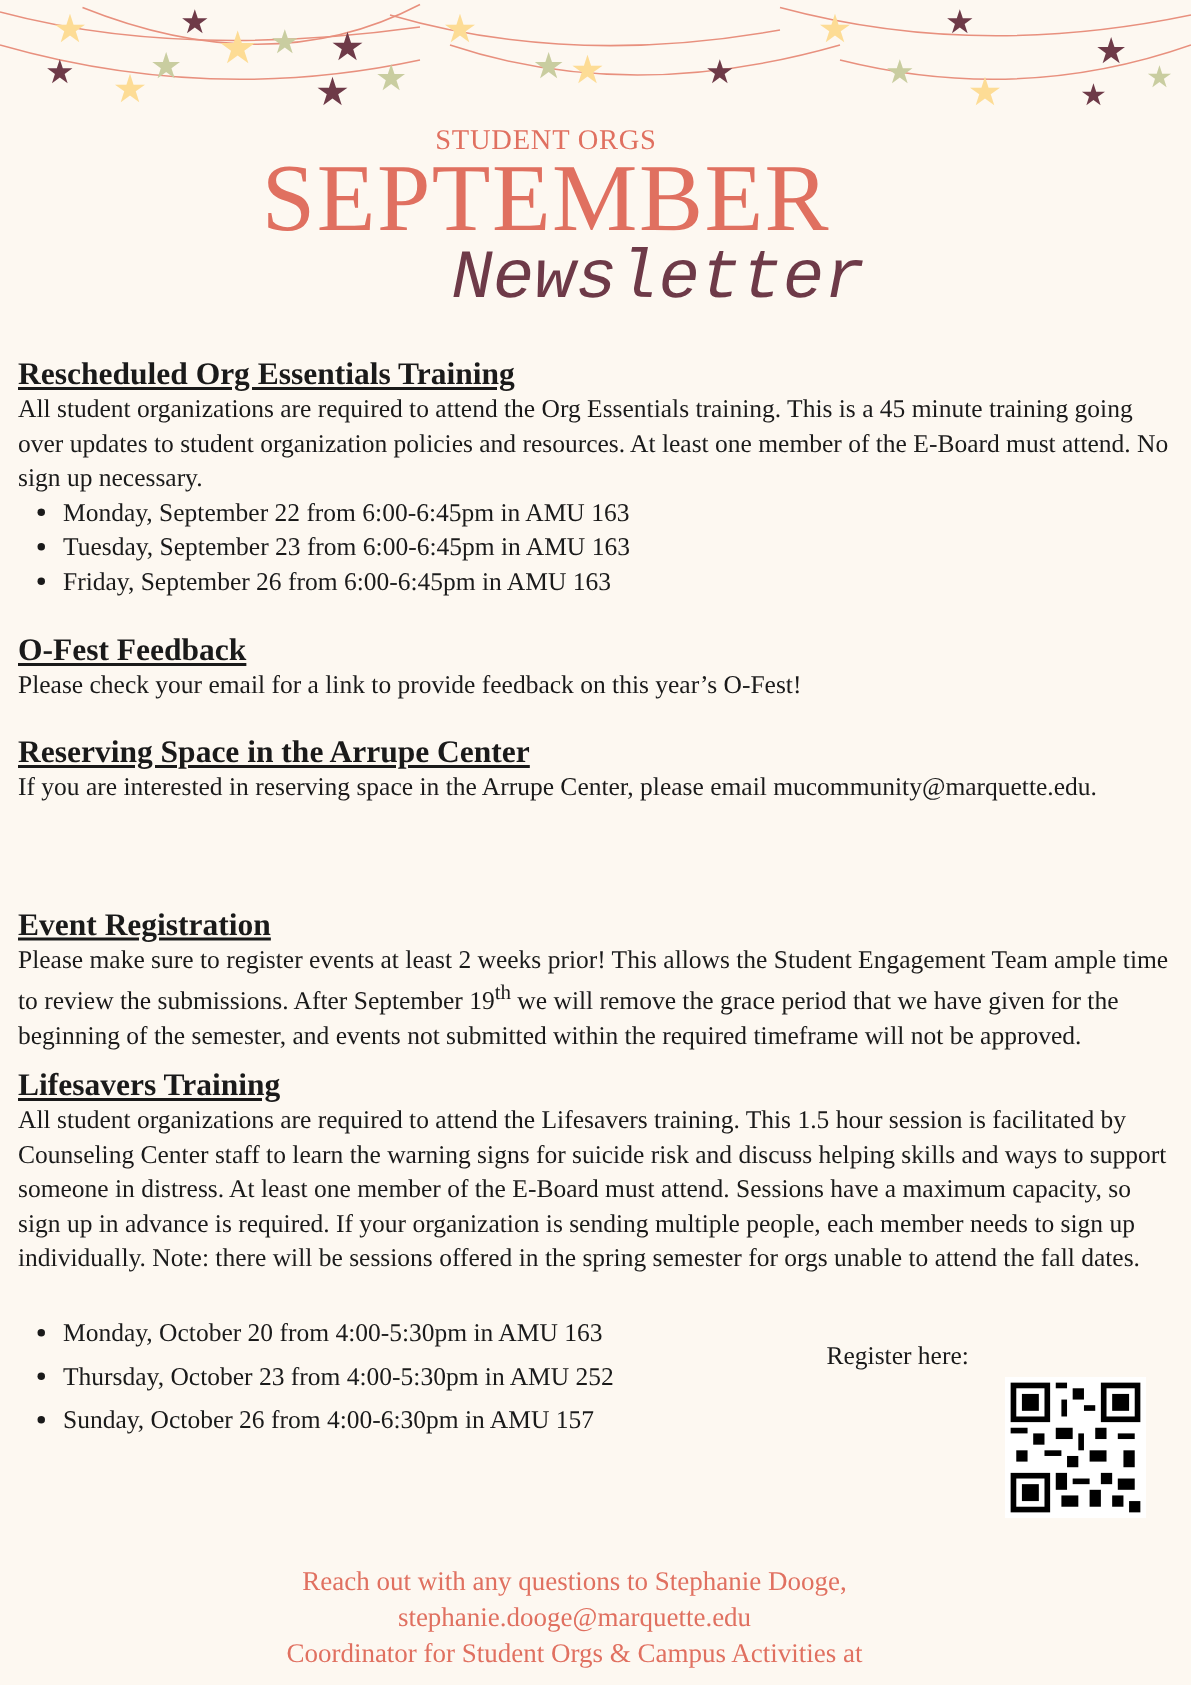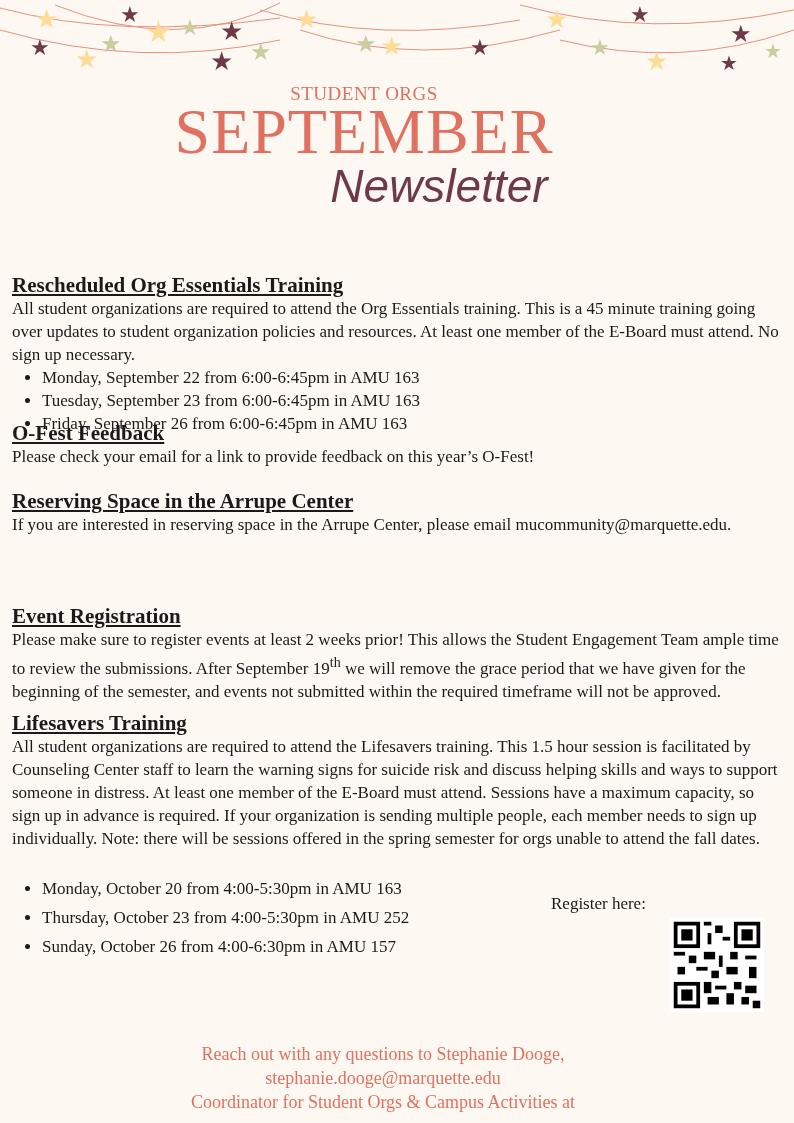--- a/index.html
+++ b/index.html
@@ -1,21 +1,21 @@
 <!DOCTYPE html>
 <html><head>
 <meta charset="utf-8">
 <style>
   html,body{margin:0;padding:0;}
   body{width:794px;height:1123px;background:#fdf8f1;position:relative;overflow:hidden;font-family:"Liberation Serif","DejaVu Serif",serif;color:#1a1a1a;}
   .garland{position:absolute;left:0;top:0;width:794px;height:80px;}
   .header{position:absolute;left:0;top:84px;width:728px;text-align:center;}
   .kicker{color:#e07060;font-size:19px;letter-spacing:0.5px;line-height:20px;}
   .month{color:#e07060;font-size:64px;line-height:56px;letter-spacing:1px;}
-  .script{color:#6e3a48;font-size:46px;font-family:Liberation Sans, sans-serif;font-style:italic;line-height:52px;margin-left:150px;}
+  .script{color:#6e3a48;font-size:46px;font-family:Liberation Mono, monospace;font-style:italic;line-height:52px;margin-left:150px;}
   .sec{position:absolute;left:12px;width:772px;}
   .sec h2{margin:0;font-size:21px;font-weight:bold;text-decoration:underline;line-height:24px;}
   .sec p{margin:0;font-size:17px;line-height:23px;}
   .sec ul{margin:0;padding-left:30px;font-size:17px;line-height:23px;}
   .sec li{padding-left:0;}
   sup{font-size:14px;}
   .reg{position:absolute;left:551px;top:894px;font-size:17px;}
   .qr{position:absolute;left:670px;top:918px;width:94px;height:94px;background:#fff;}
   .footer{position:absolute;left:0;top:1042px;width:766px;text-align:center;color:#e07060;font-size:18px;line-height:24px;}
 </style>
@@ -60,21 +60,21 @@
     <text x="764" y="58" font-size="20">★</text>
   </g>
 </svg>
 
 <div class="header">
   <div class="kicker">STUDENT ORGS</div>
   <div class="month">SEPTEMBER</div>
   <div class="script">Newsletter</div>
 </div>
 
-<div class="sec" style="top:237px;margin-top:36px;">
+<div class="sec" style="top:237px;">
   <h2>Rescheduled Org Essentials Training</h2>
   <p>All student organizations are required to attend the Org Essentials training. This is a 45 minute training going over updates to student organization policies and resources. At least one member of the E-Board must attend. No sign up necessary.</p>
   <ul>
     <li>Monday, September 22 from 6:00-6:45pm in AMU 163</li>
     <li>Tuesday, September 23 from 6:00-6:45pm in AMU 163</li>
     <li>Friday, September 26 from 6:00-6:45pm in AMU 163</li>
   </ul>
 </div>
 
 <div class="sec" style="top:421px;">

